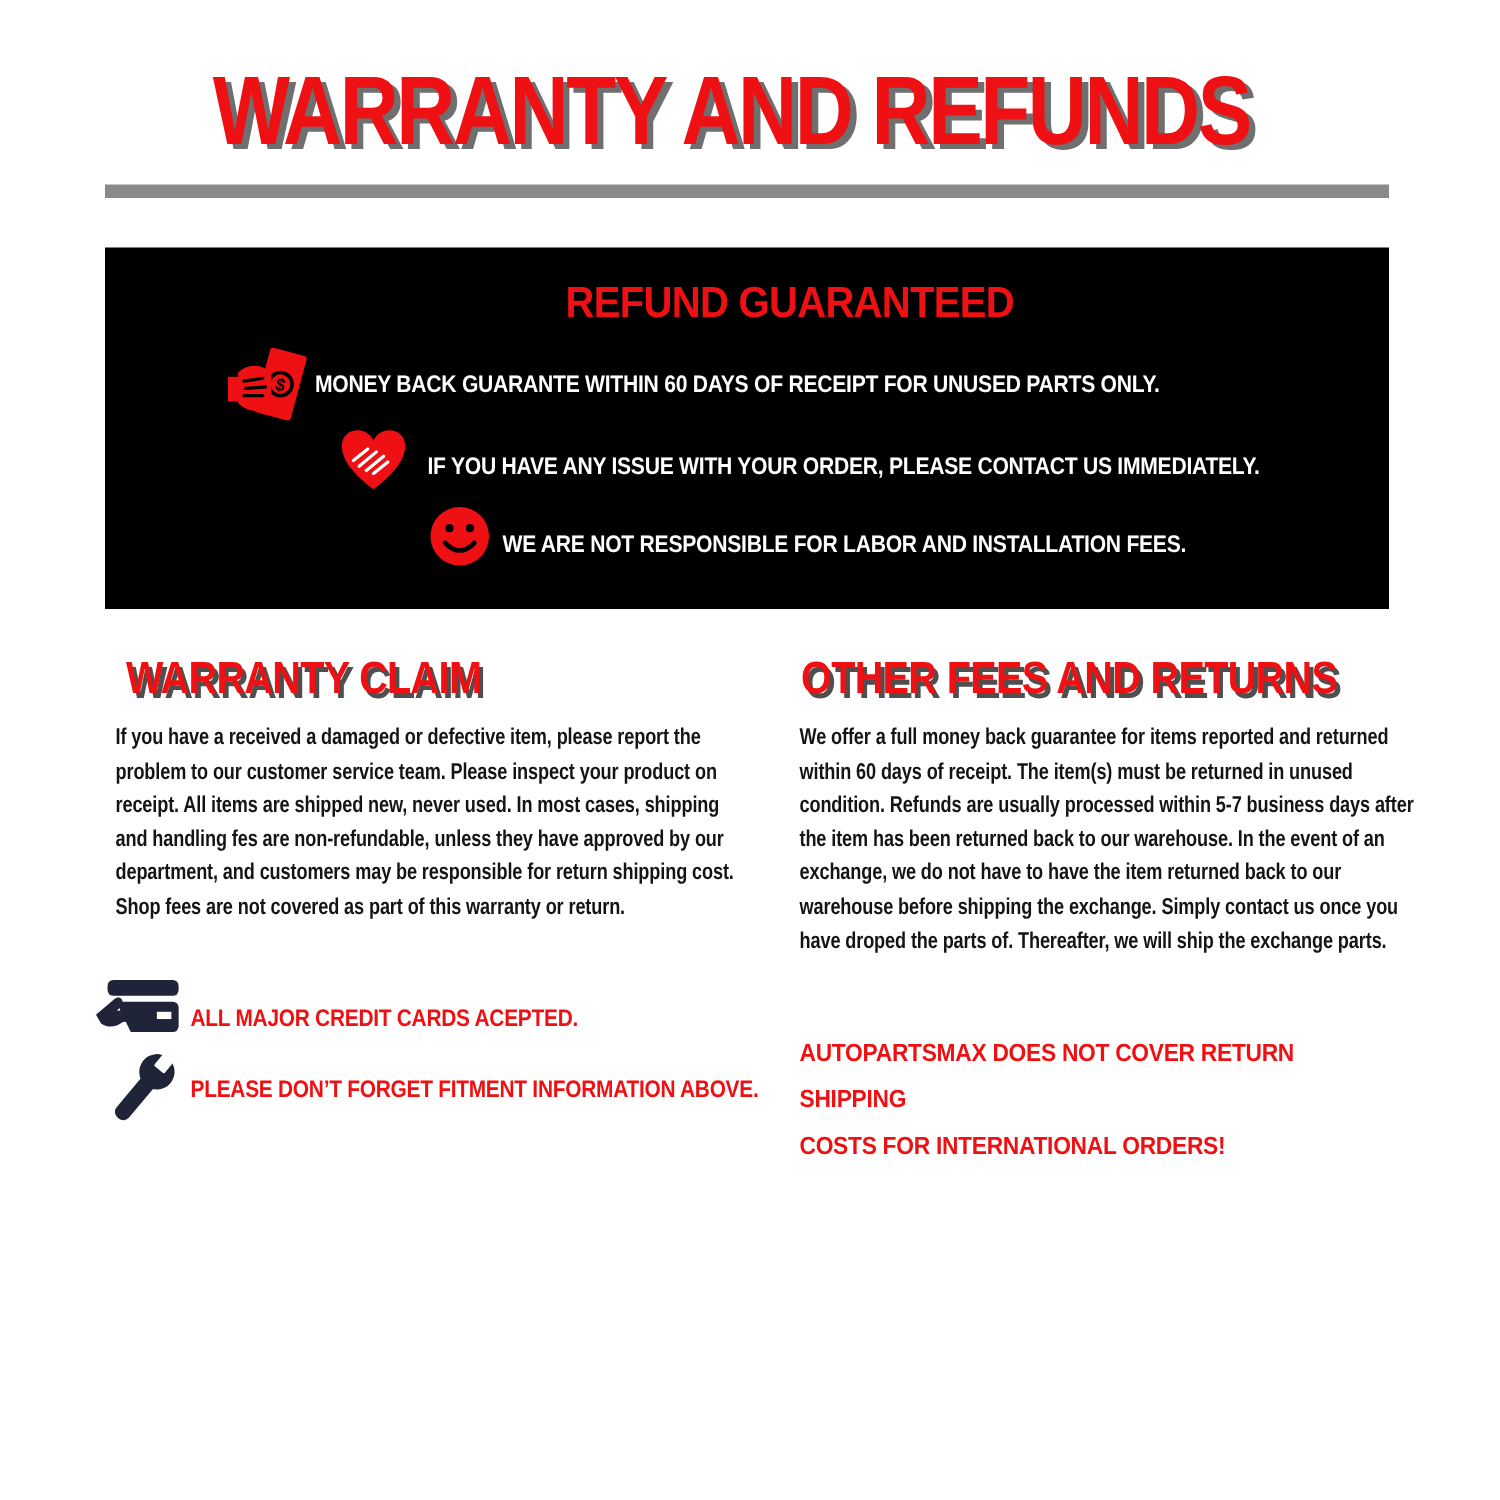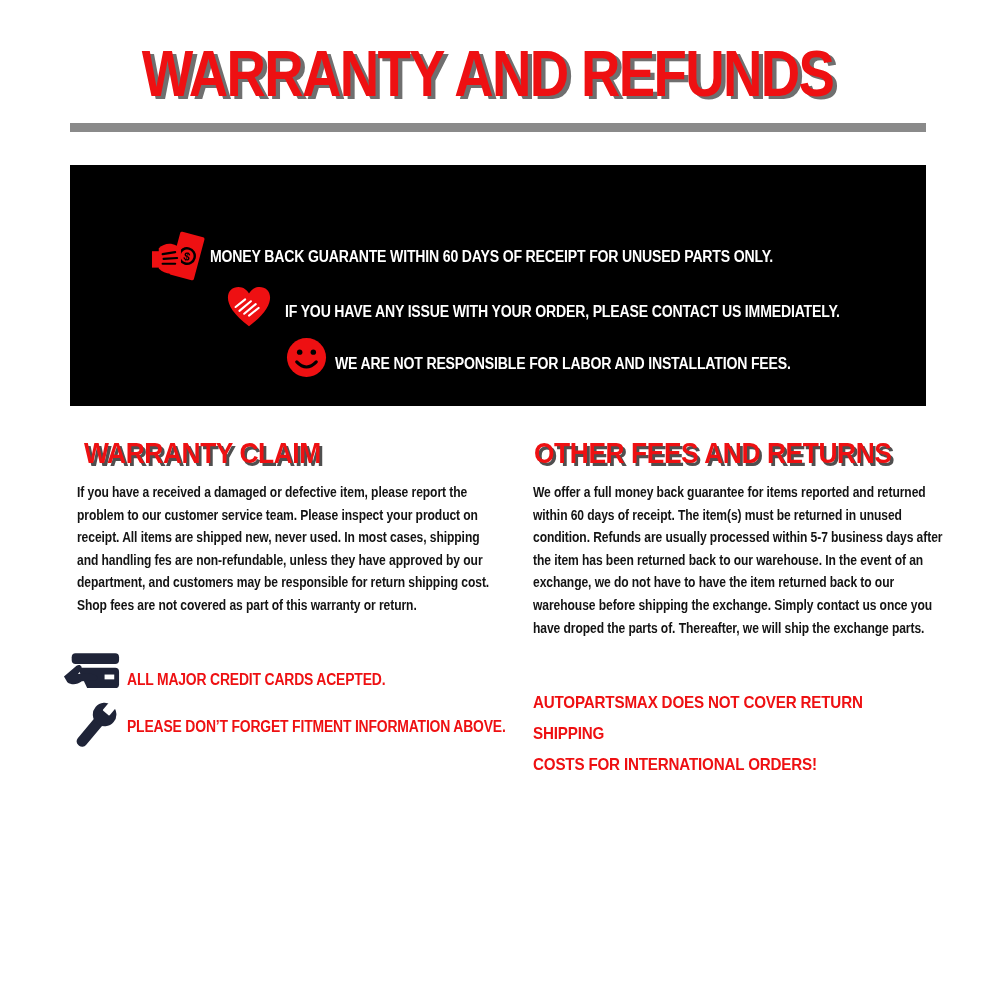--- a/index.html
+++ b/index.html
@@ -80,20 +80,23 @@
 </head>
 <body>
 
 <div class="abs title-wrap">
   <span class="title">WARRANTY AND REFUNDS</span>
 </div>
 
 <div class="abs gray-bar"></div>
 
 <div class="abs refund-panel">
+  <div class="abs refund-heading">
+    <span class="inner">REFUND GUARANTEED</span>
+  </div>
 
   <div class="abs row1-icon">
     <svg viewBox="0 0 58 58">
       <g transform="rotate(15 36 29)">
         <rect x="23" y="5" width="26" height="46" rx="2" fill="#ee1012"></rect>
         <circle cx="36" cy="28" r="8" fill="none" stroke="#000000" stroke-width="2.5"></circle>
         <text x="36" y="32.5" font-size="12" font-weight="bold" fill="#000000" text-anchor="middle">$</text>
       </g>
       <rect x="0" y="23" width="8" height="17" fill="#ee1012"></rect>
       <path d="M7 20 c5 -5 12 -6 18 -3 l5 3 v22 l-5 3 c-6 3 -13 1 -18 -4 z" fill="#ee1012"></path>

